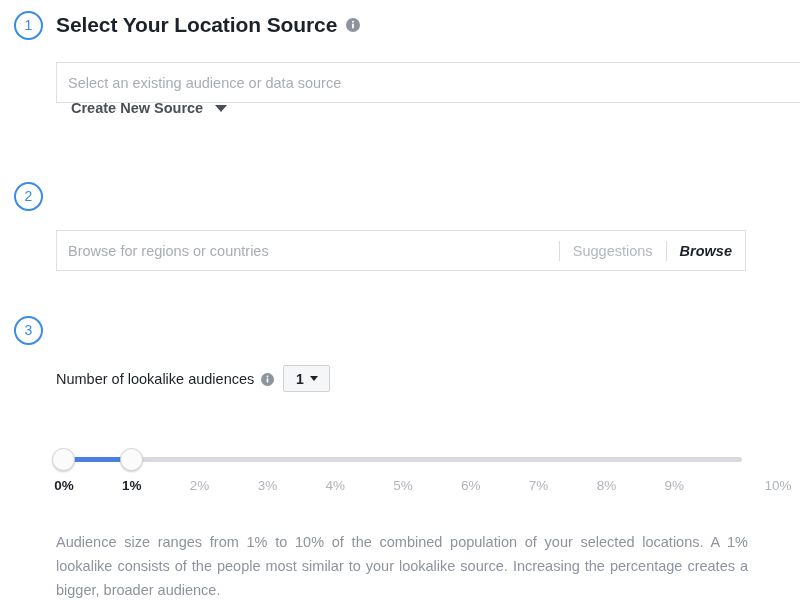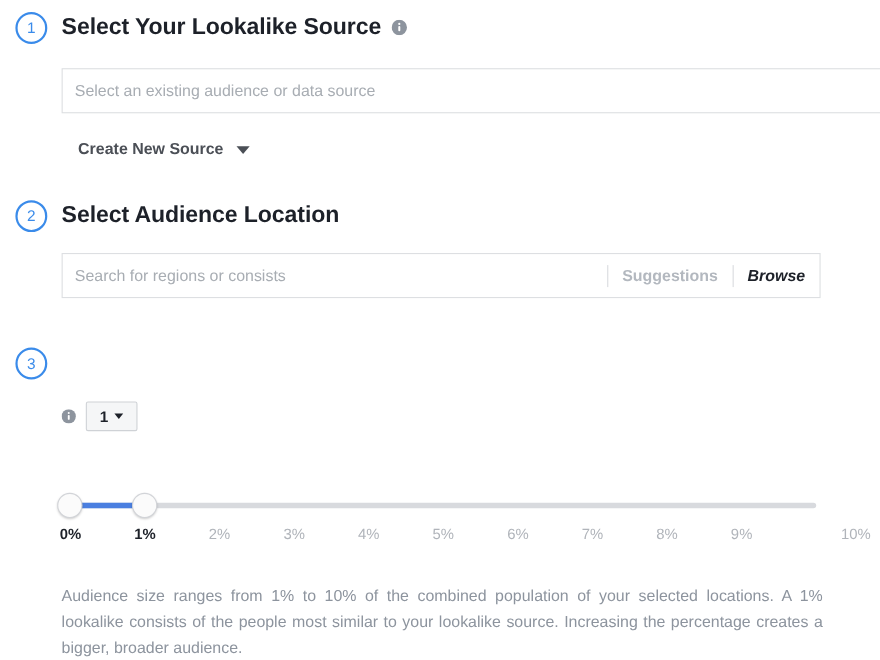--- a/index.html
+++ b/index.html
@@ -90,21 +90,20 @@
   }
   .divider-v {
     width: 1px;
     height: 20px;
     background: #d9dbdf;
     margin: 0 13px;
   }
   .act {
     font-size: 14.5px;
     white-space: nowrap;
-    font-weight: bold;
   }
   .act.disabled { color: #b3b8bf; }
   .act.enabled  { color: #1d2129; font-weight: bold; font-style: italic; }
 
   
   .link-row {
     position: absolute;
     display: flex;
     align-items: center;
     font-size: 14.5px;
@@ -215,59 +214,59 @@
     text-justify: inter-word;
   }
 </style>
 </head>
 <body>
 
 <div class="page">
 
   <div class="section-head" style="left:14px; top:8px;">
     <div class="step-badge">1</div>
-    <div class="section-title">Select Your Lookalike Source</div>
+    <div class="section-title">Select Your Location Source</div>
     <span class="info-icon" style="margin-left:9px;">
       <svg viewBox="0 0 16 16" width="14" height="14" aria-hidden="true">
         <circle cx="8" cy="8" r="8" fill="#8d949e"></circle>
         <circle cx="8" cy="4.3" r="1.15" fill="#ffffff"></circle>
         <rect x="6.95" y="6.4" width="2.1" height="5.5" rx="1" fill="#ffffff"></rect>
       </svg>
     </span>
   </div>
 
   <div class="field" style="left:56px; top:62px; width:788px; height:41px;">
     <span class="ph">Select an existing audience or data source</span>
   </div>
 
-  <div class="link-row" style="left:71px; top:128px;">
+  <div class="link-row" style="left:71px; top:100px;">
     <span>Create New Source</span>
     <span class="caret"></span>
   </div>
 
   <div class="section-head" style="left:14px; top:179px;">
     <div class="step-badge">2</div>
-    <div class="section-title">Select Audience Location</div>
   </div>
 
   <div class="field" style="left:56px; top:230px; width:690px; height:41px;">
-    <span class="ph">Search for regions or consists</span>
+    <span class="ph">Browse for regions or countries</span>
     <span class="field-actions">
       <span class="divider-v"></span>
       <span class="act disabled">Suggestions</span>
       <span class="divider-v"></span>
       <span class="act enabled">Browse</span>
     </span>
   </div>
 
   <div class="section-head" style="left:14px; top:313px;">
     <div class="step-badge">3</div>
   </div>
 
   <div class="count-row" style="left:56px; top:365px;">
+    <span class="count-label">Number of lookalike audiences</span>
     <span class="info-icon sm">
       <svg viewBox="0 0 16 16" width="13" height="13" aria-hidden="true">
         <circle cx="8" cy="8" r="8" fill="#8d949e"></circle>
         <circle cx="8" cy="4.3" r="1.15" fill="#ffffff"></circle>
         <rect x="6.95" y="6.4" width="2.1" height="5.5" rx="1" fill="#ffffff"></rect>
       </svg>
     </span>
     <span class="count-select">
       <span>1</span>
       <span class="caret small"></span>

